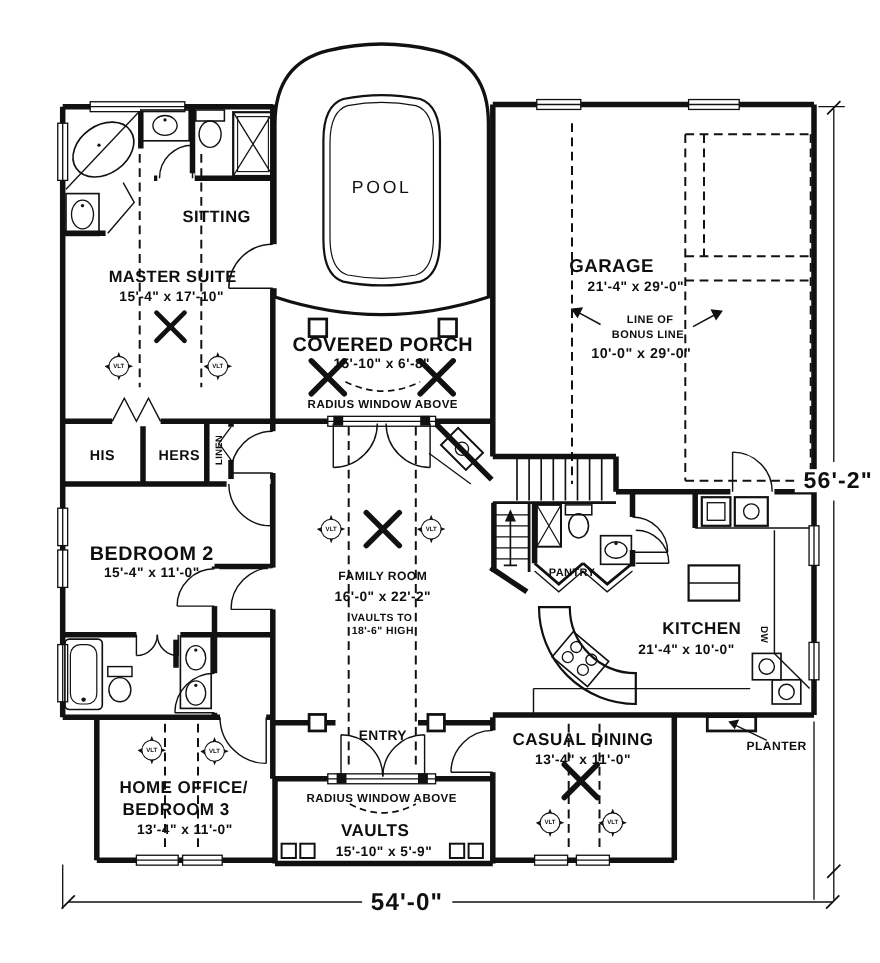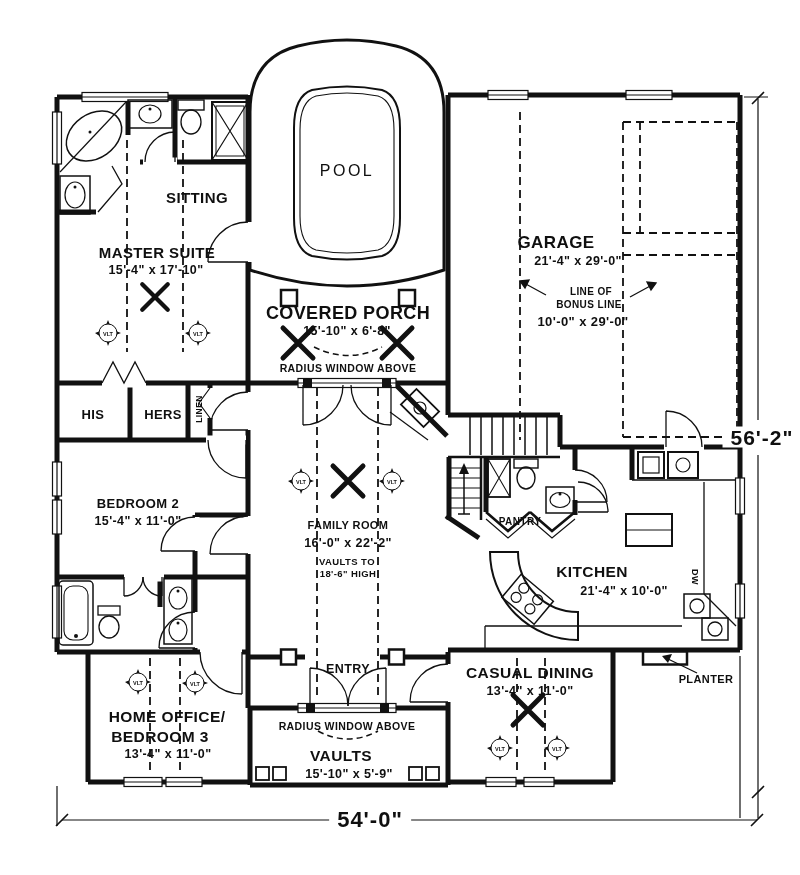--- a/index.html
+++ b/index.html
@@ -255,28 +255,28 @@
 <div class="lbl" style="left:347px;top:331px;font-size:12.5px">15'-10" x 6'-8"</div>
 <div class="lbl" style="left:348px;top:368px;font-size:10.5px">RADIUS WINDOW ABOVE</div>
 <div class="lbl" style="left:556px;top:242px;font-size:17px">GARAGE</div>
 <div class="lbl" style="left:578px;top:261px;font-size:12.5px">21'-4" x 29'-0"</div>
 <div class="lbl" style="left:591px;top:292px;font-size:10px">LINE OF</div>
 <div class="lbl" style="left:589px;top:305px;font-size:10px">BONUS LINE</div>
 <div class="lbl" style="left:583px;top:321px;font-size:13px">10'-0" x 29'-0"</div>
 <div class="lbl" style="left:93px;top:414px;font-size:13px">HIS</div>
 <div class="lbl" style="left:163px;top:414px;font-size:13px">HERS</div>
 <div class="lbl rot" style="left:199px;top:409px;font-size:8.5px">LINEN</div>
-<div class="lbl" style="left:138px;top:503px;font-size:13px">BEDROOM 2</div>
+<div class="lbl" style="left:138px;top:503px;font-size:18px">BEDROOM 2</div>
 <div class="lbl" style="left:138px;top:521px;font-size:12.5px">15'-4" x 11'-0"</div>
 <div class="lbl" style="left:348px;top:525px;font-size:11px">FAMILY ROOM</div>
 <div class="lbl" style="left:348px;top:543px;font-size:12.5px">16'-0" x 22'-2"</div>
 <div class="lbl" style="left:347px;top:562px;font-size:9.5px">VAULTS TO</div>
 <div class="lbl" style="left:348px;top:574px;font-size:9.5px">18'-6" HIGH</div>
 <div class="lbl" style="left:520px;top:522px;font-size:10px">PANTRY</div>
-<div class="lbl" style="left:592px;top:572px;font-size:15.5px">KITCHEN</div>
+<div class="lbl" style="left:638px;top:572px;font-size:15.5px">KITCHEN</div>
 <div class="lbl" style="left:624px;top:591px;font-size:12.5px">21'-4" x 10'-0"</div>
 <div class="lbl" style="left:530px;top:673px;font-size:15.5px">CASUAL DINING</div>
 <div class="lbl" style="left:530px;top:691px;font-size:12.5px">13'-4" x 11'-0"</div>
 <div class="lbl" style="left:167px;top:717px;font-size:15.5px">HOME OFFICE/</div>
 <div class="lbl" style="left:160px;top:737px;font-size:15.5px">BEDROOM 3</div>
 <div class="lbl" style="left:168px;top:754px;font-size:12.5px">13'-4" x 11'-0"</div>
 <div class="lbl" style="left:348px;top:669px;font-size:12.5px">ENTRY</div>
 <div class="lbl" style="left:347px;top:726px;font-size:10.5px">RADIUS WINDOW ABOVE</div>
 <div class="lbl" style="left:341px;top:756px;font-size:15.5px">VAULTS</div>
 <div class="lbl" style="left:349px;top:774px;font-size:12.5px">15'-10" x 5'-9"</div>

